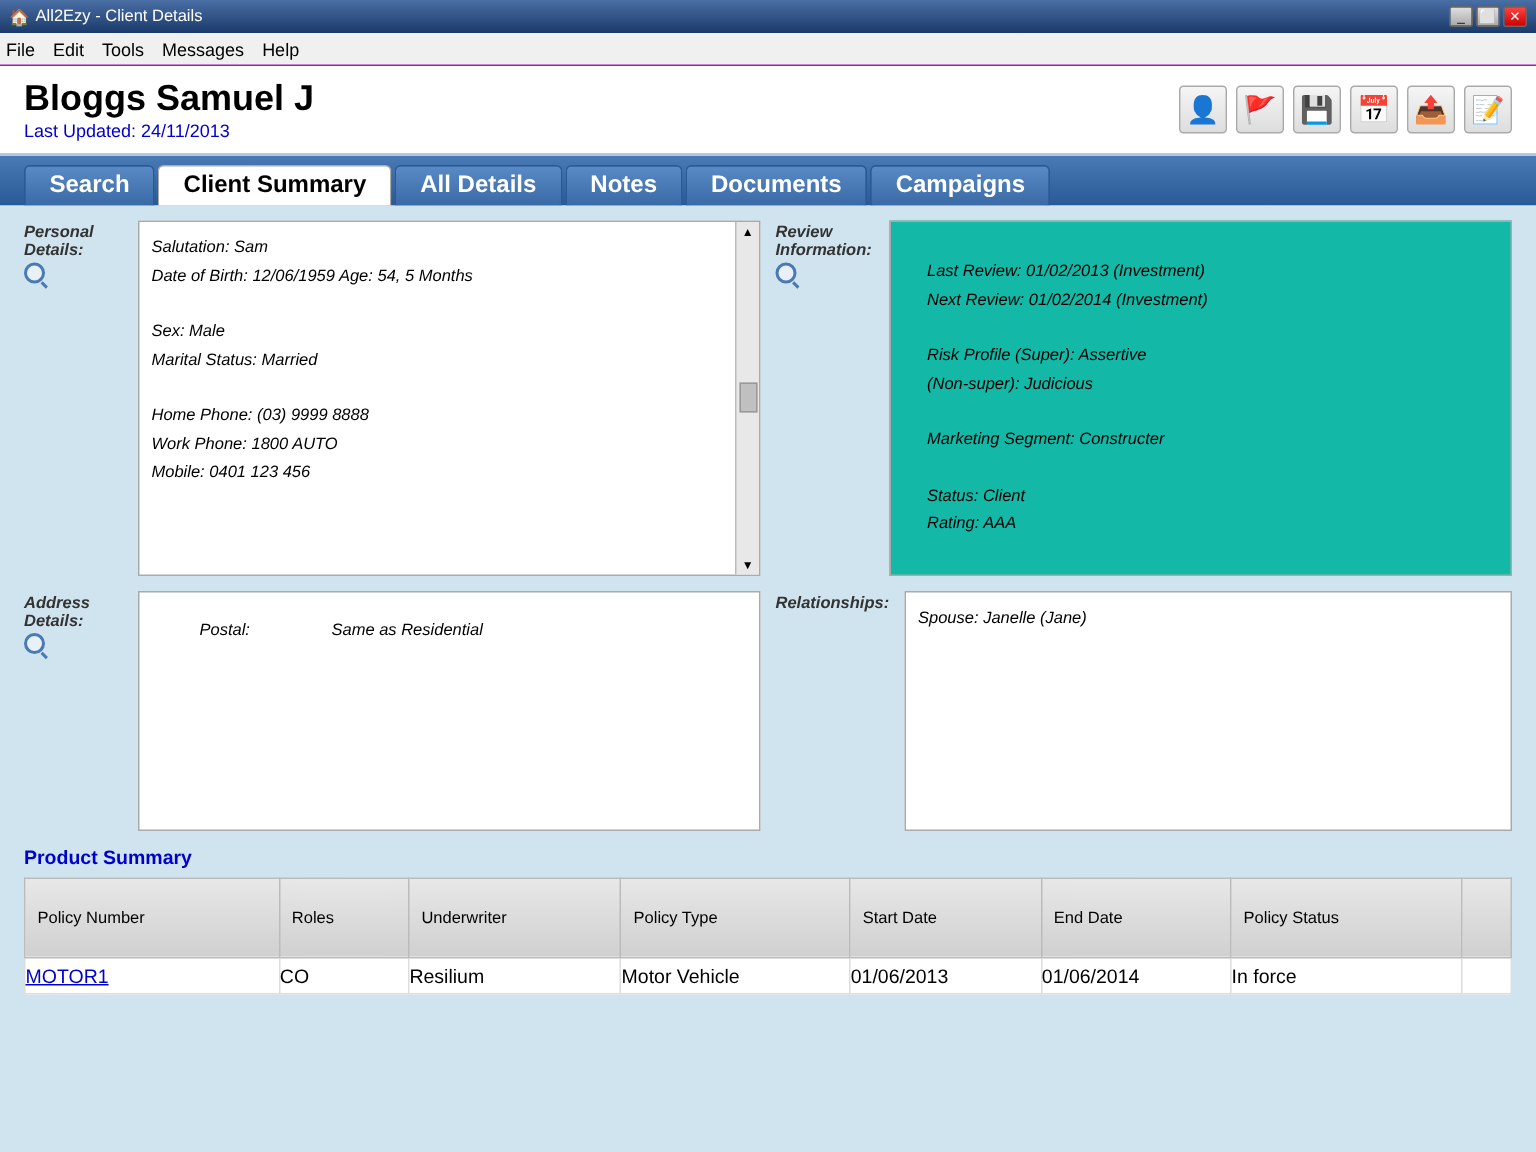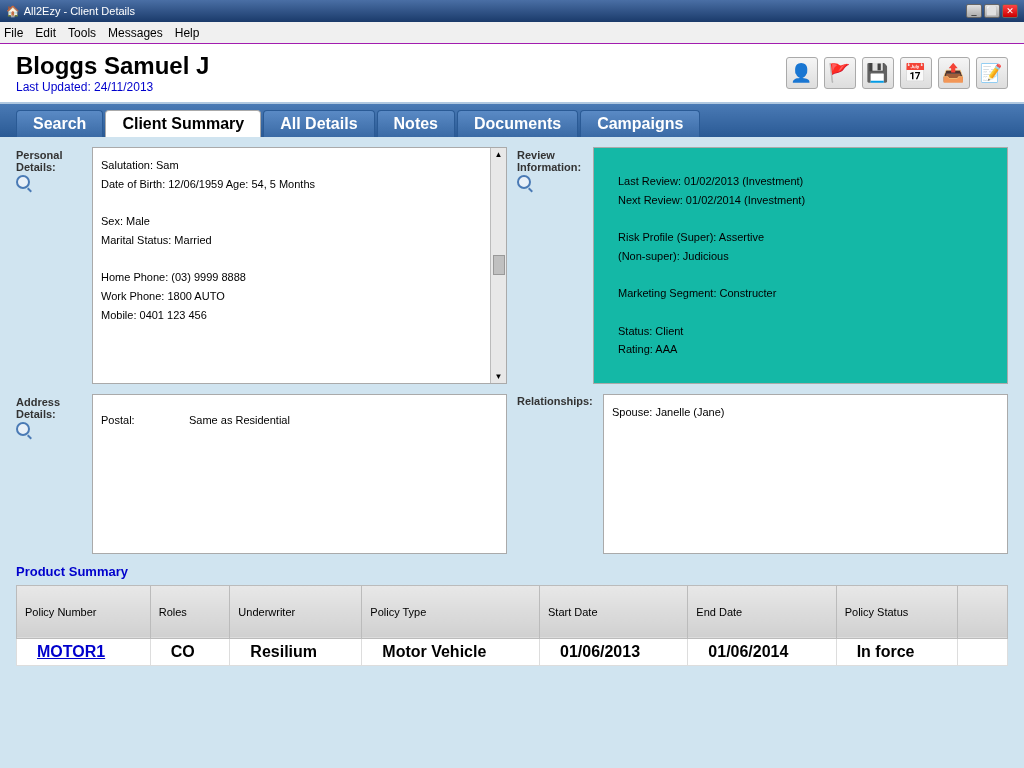--- a/index.html
+++ b/index.html
@@ -111,20 +111,21 @@
       bottom: -4px; right: -4px;
       width: 5px; height: 2px;
       background: #4a7ab5;
       transform: rotate(45deg);
     }
 
     .section-row {
       display: flex;
       gap: 10px;
       margin-bottom: 10px;
+      font-style: italic;
     }
     .section-block {
       display: flex;
       gap: 6px;
       flex: 1;
     }
     .section-label {
       font-size: 11px;
       font-weight: bold;
       color: #333;
@@ -156,23 +157,22 @@
     .product-table th {
       background: linear-gradient(to bottom, #e8e8e8, #d0d0d0);
       border: 1px solid #bbb;
       padding: 20px 8px;
       font-size: 11px;
       text-align: left;
       font-weight: normal;
     }
     .product-table td {
       border: 1px solid #ddd;
-      padding: 4px 20px;
-      font-size: 16px;
-      font-weight: bold;
+      padding: 4px 0;
+      font-size: 13px;
     }
     .product-table tr:nth-child(odd) td { background: #fff; }
     .product-table tr:nth-child(even) td { background: #f5f5ff; }
     .link-text { color: #0000cc; text-decoration: underline; cursor: pointer; }
   </style>
 </head>
 <body>
 
 <div class="title-bar">
   <div class="title-bar-left">
@@ -275,21 +275,21 @@
 
   <div class="section-row">
 
     <div class="section-block">
       <div class="section-label-with-icon">
         <span class="section-label">Address<br>Details:</span>
         <div class="zoom-icon"></div>
       </div>
       <div style="flex:1; padding:8px; font-size:11px; line-height:1.7; border:1px solid #aaa; background:white; min-height:160px;">
         <div style="display:flex; gap:8px; margin-top:8px;">
-          <span style="min-width:80px;">Postal:</span>
+          <span style="min-width:80px;margin-left:32px;">Postal:</span>
           <span>Same as Residential</span>
         </div>
       </div>
     </div>
 
     <div class="section-block">
       <div style="min-width:80px;">
         <span class="section-label">Relationships:</span>
       </div>
       <div style="flex:1; padding:8px; font-size:11px; line-height:1.7; border:1px solid #aaa; background:white; min-height:160px;">

